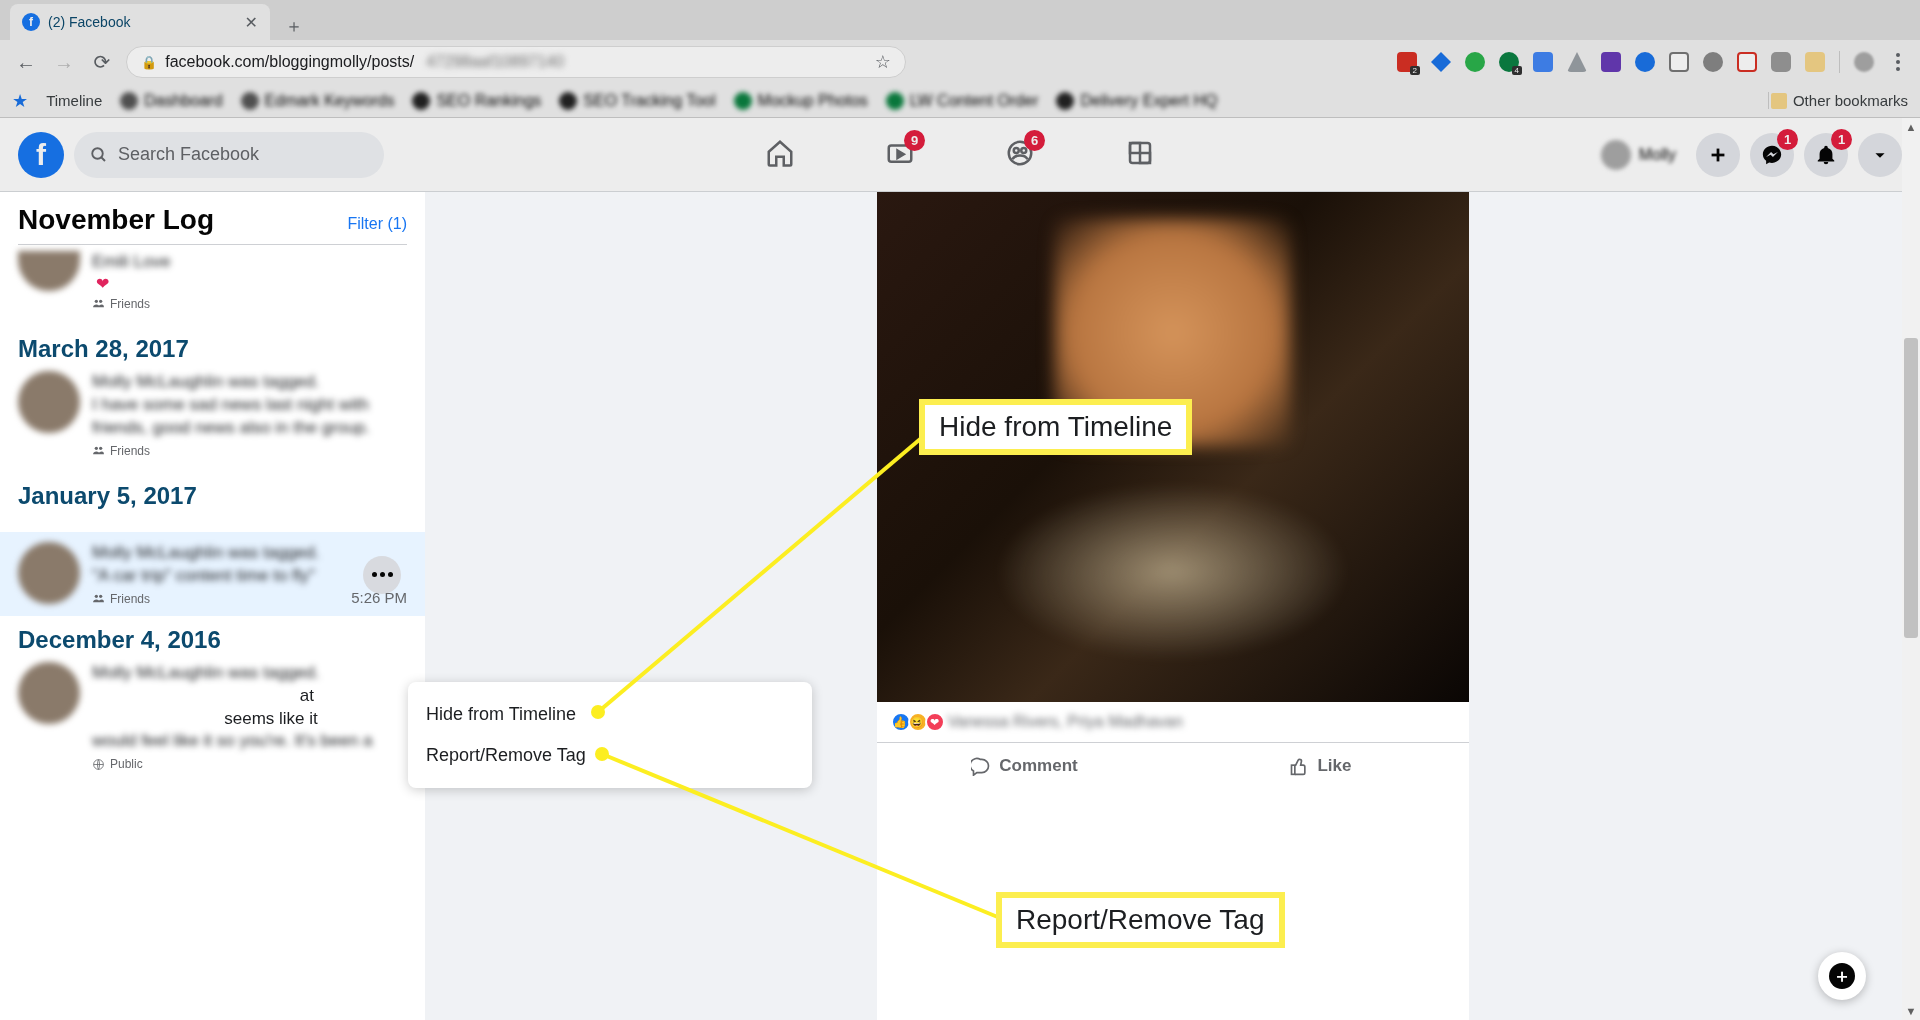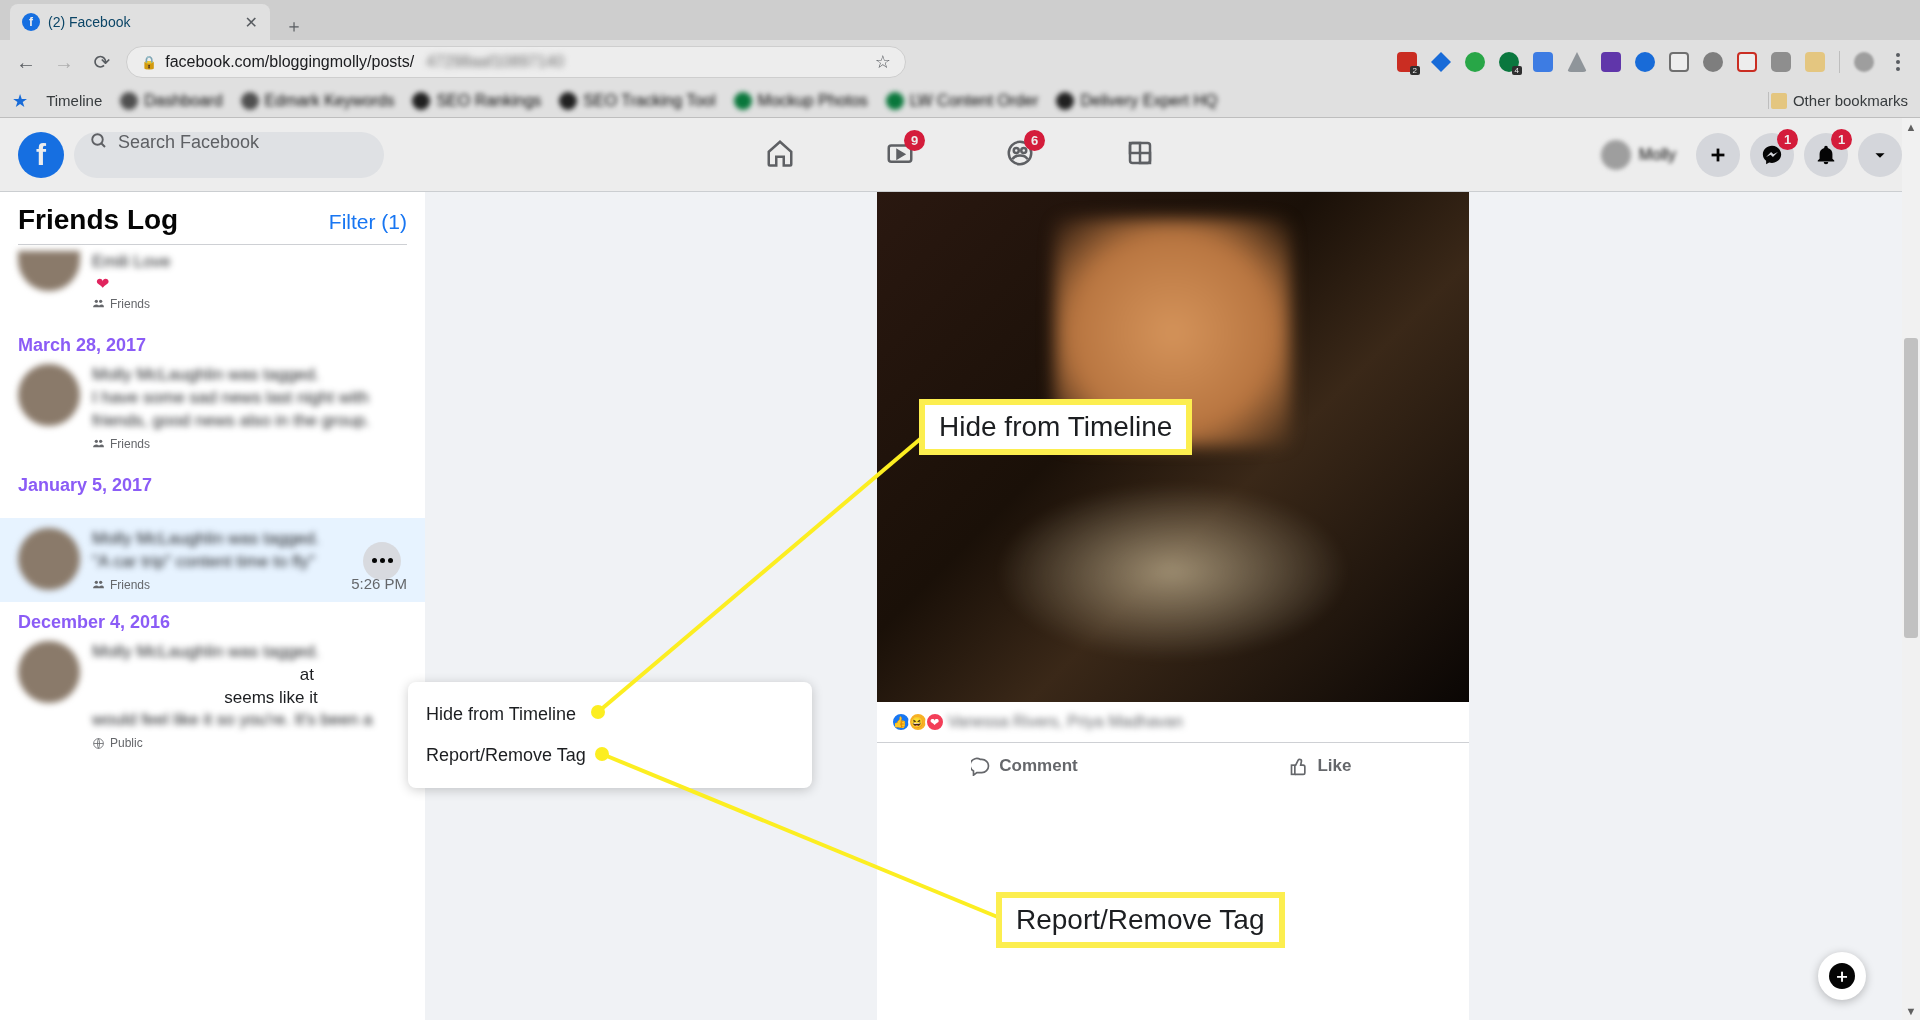--- a/index.html
+++ b/index.html
@@ -32,21 +32,21 @@
 .bm-star { color:#1a73e8; font-size:18px; }
 .bm-label { font-size:15px; color:#3c4043; }
 .bm-item { display:flex; gap:6px; align-items:center; filter: blur(2.5px); }
 .bm-ico { width:18px; height:18px; border-radius:50%; }
 .other-bm { margin-left:auto; display:flex; gap:6px; align-items:center; font-size:15px; color:#3c4043; border-left:1px solid #ccc; padding-left:2px;}
 .other-bm-ico { width:16px; height:16px; background:#f5d58a; border-radius:2px; }
 
 
 .fb-header { height: 74px; background:#fff; border-bottom:1px solid #dadde1; display:flex; align-items:center; padding:0 18px; position:relative; }
 .fb-logo { width:46px; height:46px; background:#1877f2; border-radius:50%; display:flex; align-items:center; justify-content:center; color:#fff; font-weight:bold; font-size:30px; }
-.fb-search { margin-left:10px; width:310px; height:46px; background:#f0f2f5; border-radius:30px; display:flex; align-items:flex-start; padding:0 16px; gap:10px; }
+.fb-search { margin-left:10px; width:310px; height:46px; background:#f0f2f5; border-radius:30px; display:flex; align-items:center; padding:0 16px; gap:10px; }
 .fb-search svg { color:#65676b; }
 .fb-search-ph { color:#65676b; font-size:18px; }
 .fb-center { position:absolute; left:50%; transform:translateX(-50%); display:flex; gap:90px; }
 .fb-nav { position:relative; color:#65676b; cursor:pointer; }
 .fb-nav svg { width:30px; height:30px; }
 .nav-badge { position:absolute; top:-8px; right:-10px; background:#e41e3f; color:#fff; font-size:13px; font-weight:600; width:21px; height:21px; border-radius:50%; display:flex; align-items:center; justify-content:center; }
 .fb-right { margin-left:auto; display:flex; gap:10px; align-items:center; }
 .fb-user { display:flex; gap:8px; align-items:center; padding:4px 10px; border-radius:20px; cursor:pointer; filter:blur(2px); }
 .fb-user-av { width:30px; height:30px; background:#aaa; border-radius:50%; }
 .fb-circ { width:44px; height:44px; background:#e4e6eb; border-radius:50%; display:flex; align-items:center; justify-content:center; color:#050505; position:relative; cursor:pointer; }
@@ -54,26 +54,26 @@
 .circ-badge { position:absolute; top:-4px; right:-4px; background:#e41e3f; color:#fff; font-size:13px; font-weight:600; width:21px; height:21px; border-radius:50%; display:flex; align-items:center; justify-content:center; }
 
 
 .dim { filter: brightness(0.93); }
 
 
 .main { display:flex; height: calc(1020px - 192px); position:relative; }
 .sidebar { width:425px; background:#fff; padding:12px 0 0 0; position:relative; }
 .side-head { display:flex; align-items:baseline; justify-content:space-between; padding:0 18px 8px; }
 .side-title { font-size:28px; font-weight:800; color:#050505; }
-.filter-link { color:#1876f2; font-size:21px; cursor:pointer; }
+.filter-link { color:#1876f2; font-size:16px; cursor:pointer; }
 .side-divider { border-bottom:1px solid #ced0d4; margin:0 18px 6px; }
 
 .entry { padding: 0 18px 14px; }
 .entry.highlighted { background:#e7f3ff; padding-top:10px; padding-bottom:10px; margin-bottom:4px; }
-.date-hdr { font-size:18px; font-weight:800; color:#8b5cf6; margin:10px 0 8px; }
+.date-hdr { font-size:24px; font-weight:800; color:#0c4a6e; margin:10px 0 8px; }
 .entry-body { display:flex; gap:12px; position:relative; }
 .entry-av { width:62px; height:62px; border-radius:50%; background:#8a7a6a; filter:blur(3px); flex-shrink:0; }
 .entry-av.partial { width:62px; height:40px; border-radius:0 0 31px 31px; }
 .entry-txt { flex:1; }
 .entry-line { font-size:17px; color:#1c1e21; filter: blur(3px); line-height:1.35; }
 .entry-line.nb { filter:none; }
 .audience { display:flex; gap:5px; align-items:center; color:#65676b; font-size:12px; margin-top:4px; }
 .audience svg { width:13px; height:13px; }
 .heart { color:#e0245e; margin-left:4px; }
 .entry-time { position:absolute; right:0; bottom:0; color:#65676b; font-size:15px; }
@@ -273,21 +273,21 @@
       <svg viewBox="0 0 24 24" fill="currentColor">
           <path d="M7 10l5 5 5-5z"></path>
         </svg>
     </div>
   </div>
 </div>
 
 <div class="main">
   <div class="sidebar">
     <div class="side-head">
-      <span class="side-title">Friends Log</span>
+      <span class="side-title">November Log</span>
       <span class="filter-link">Filter (1)</span>
     </div>
     <div class="side-divider"></div>
 
     <div class="entry">
       <div class="entry-body">
         <div class="entry-av partial"></div>
         <div class="entry-txt">
           <div class="entry-line">Emili Love</div>
           <span class="heart">❤</span>

